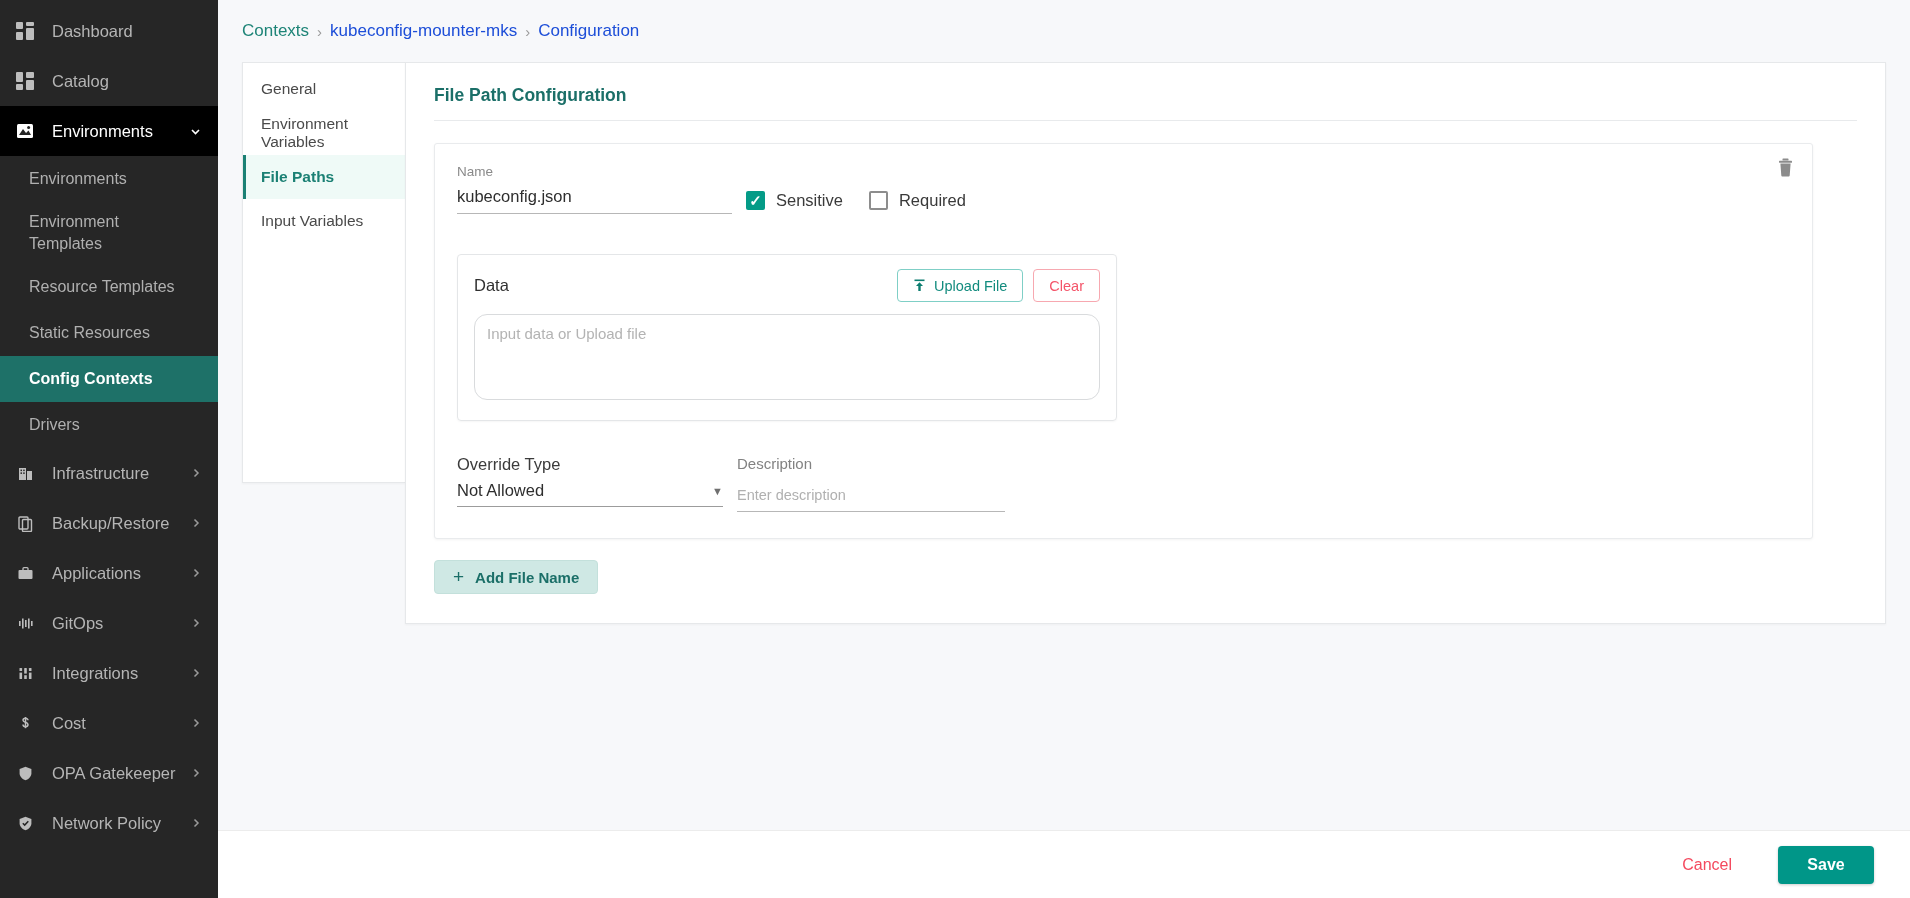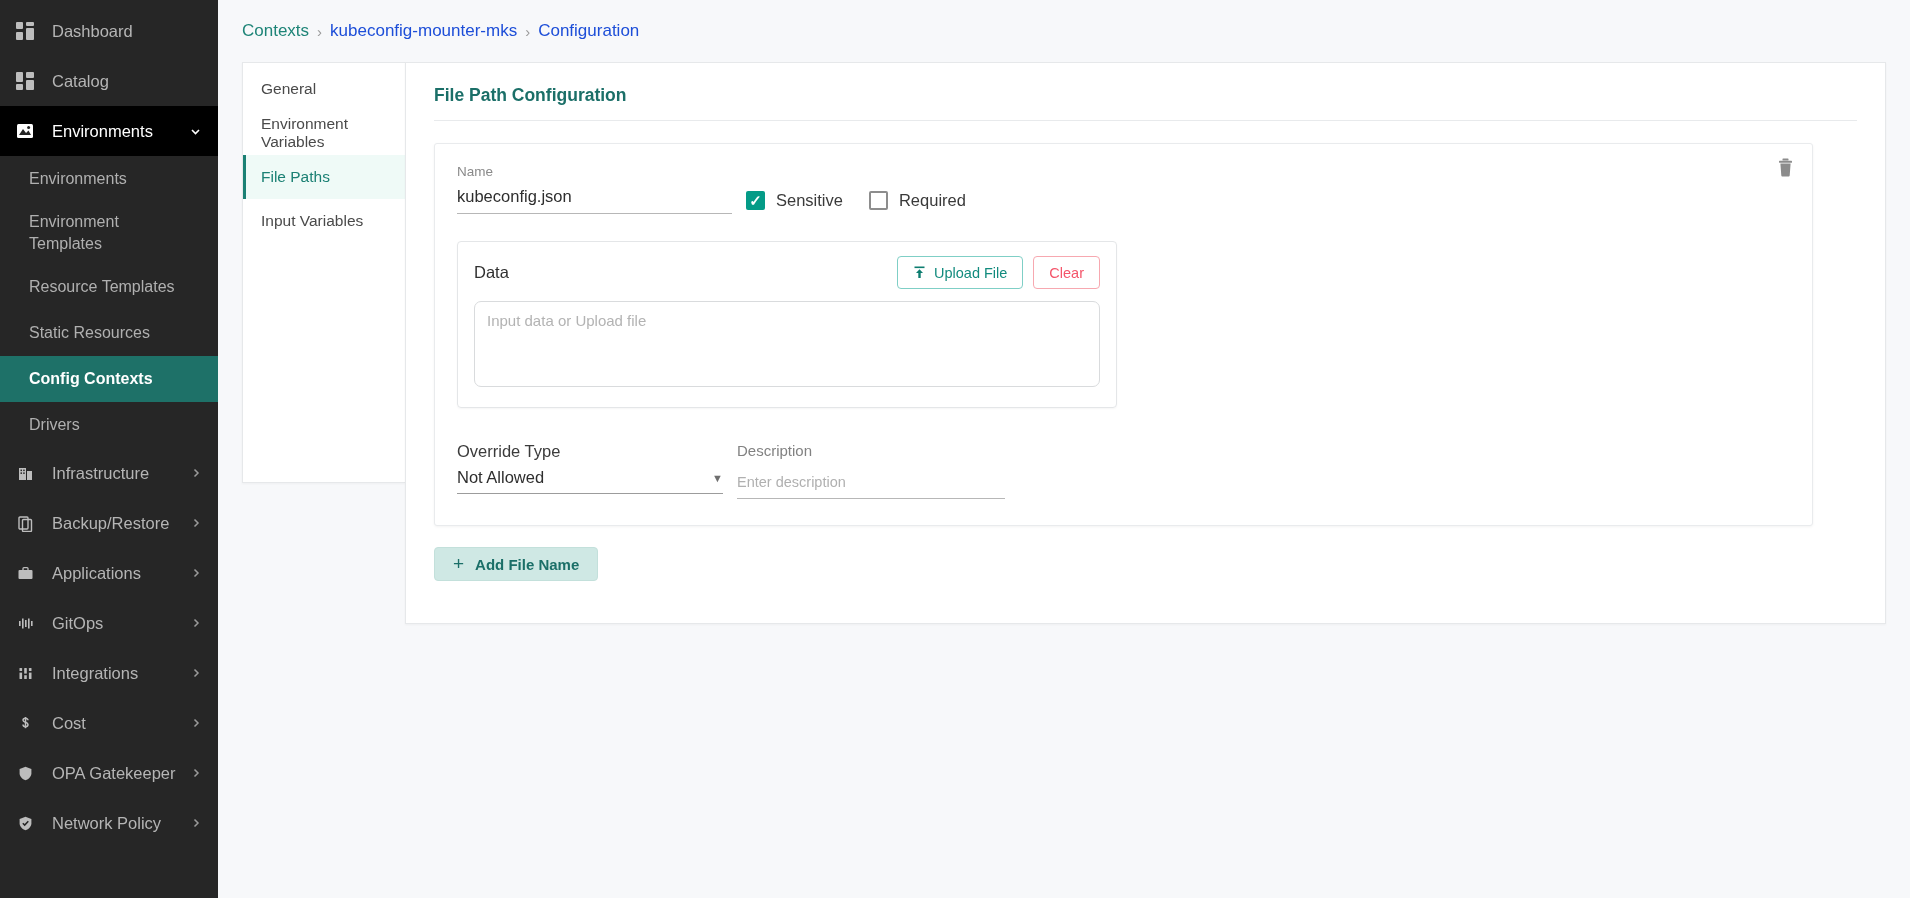--- a/index.html
+++ b/index.html
@@ -79,21 +79,21 @@
     height: 421px;
     padding-top: 4px;
     box-shadow: 0 1px 2px rgba(0,0,0,.04);
   }
   .tab {
     height: 44px; display: flex; align-items: center;
     padding-left: 15px; font-size: 15.5px; color: #4a4a4a;
     cursor: pointer; border-left: 3px solid transparent;
   }
   .tab.active {
-    color: #1b8074; font-weight: normal;
+    color: #1b8074; font-weight: bold;
     background: #effaf7; border-left-color: #1b8074;
   }
 
   .panel {
     flex: 1 1 auto; background: #ffffff;
     border: 1px solid #e6e8ea;
     height: 562px;
     padding: 22px 28px 16px 28px;
     box-shadow: 0 1px 2px rgba(0,0,0,.04);
     overflow: hidden;
@@ -136,39 +136,39 @@
     width: 19px; height: 19px; border-radius: 2px;
     display: flex; align-items: center; justify-content: center;
     flex: 0 0 19px;
   }
   .chk.on { background: #049b87; }
   .chk.off { border: 2px solid #8d8d8d; background: #fff; }
   .chk .tick { color: #fff; font-size: 15px; line-height: 1; font-weight: bold; }
   .chk-lbl { font-size: 16.5px; color: #3a3a3a; margin-left: 11px; }
 
   .data-box {
-    margin-top: 27px;
+    margin-top: 40px;
     border: 1px solid #e4e6e8; border-radius: 4px;
     width: 660px; padding: 14px 16px 16px 16px;
     box-shadow: 0 1px 2px rgba(0,0,0,.04);
   }
   .data-head { display: flex; align-items: center; justify-content: space-between; }
   .data-lbl { font-size: 16.5px; color: #303030; }
   .data-btns { display: flex; align-items: center; }
   .btn-outline {
     height: 33px; padding: 0 15px; border-radius: 4px;
     display: flex; align-items: center; font-size: 14.5px;
     cursor: pointer; background: #fff;
   }
   .btn-upload { border: 1px solid #7fcfc6; color: #128b7e; margin-right: 10px; }
   .btn-upload .up-ic { margin-right: 8px; display: flex; align-items: center; color: #0d7d70; }
   .btn-clear { border: 1px solid #f7a8b0; color: #f4556a; }
   .data-area {
     margin-top: 12px; width: 100%; height: 86px;
-    border: 1px solid #d9dbdd; border-radius: 7px;
+    border: 1px solid #d9dbdd; border-radius: 13px;
     padding: 10px 12px; font-size: 15px; color: #404040;
     resize: none; outline: none;
     font-family: "Liberation Sans", sans-serif;
   }
   .data-area::placeholder { color: #b3b3b3; }
 
   .row-bottom { display: flex; margin-top: 34px; }
   .ot-field { width: 266px; margin-right: 14px; position: relative; }
   .ot-label { font-size: 16.5px; color: #3b3b3b; margin-bottom: 7px; }
   .select-line {
@@ -506,14 +506,18 @@
           </div>
         </div>
 
         <div class="add-btn">
           <span class="plus">+</span>
           <span>Add File Name</span>
         </div>
       </div>
     </div>
 
+    <div class="footer">
+      <button class="cancel-btn">Cancel</button>
+      <button class="save-btn">Save</button>
+    </div>
   </div>
 </div>
 
 </body></html>

